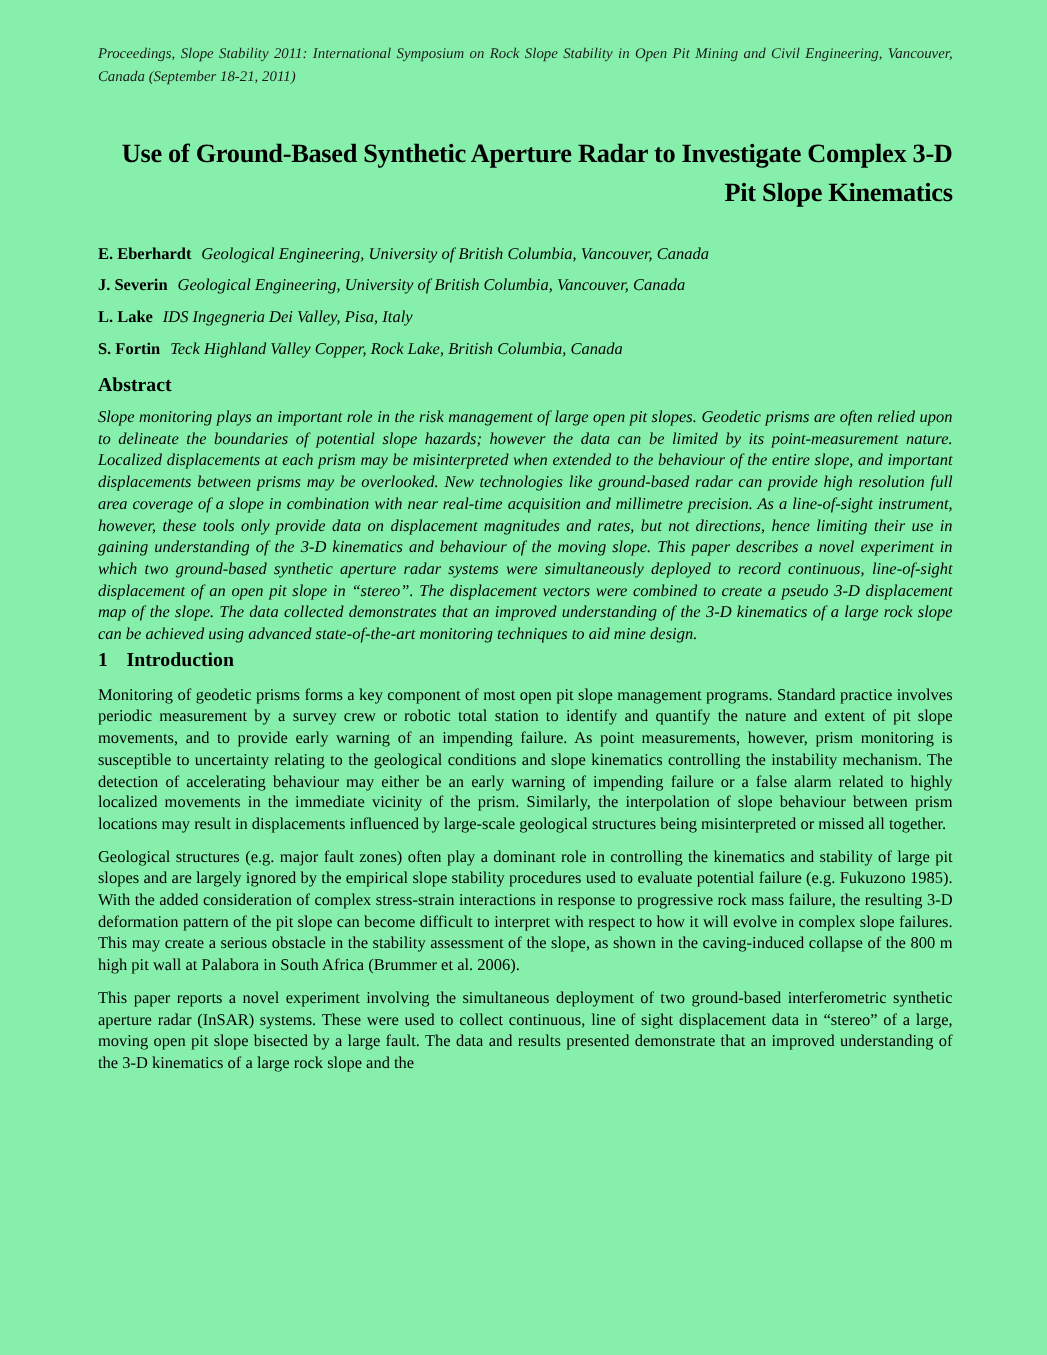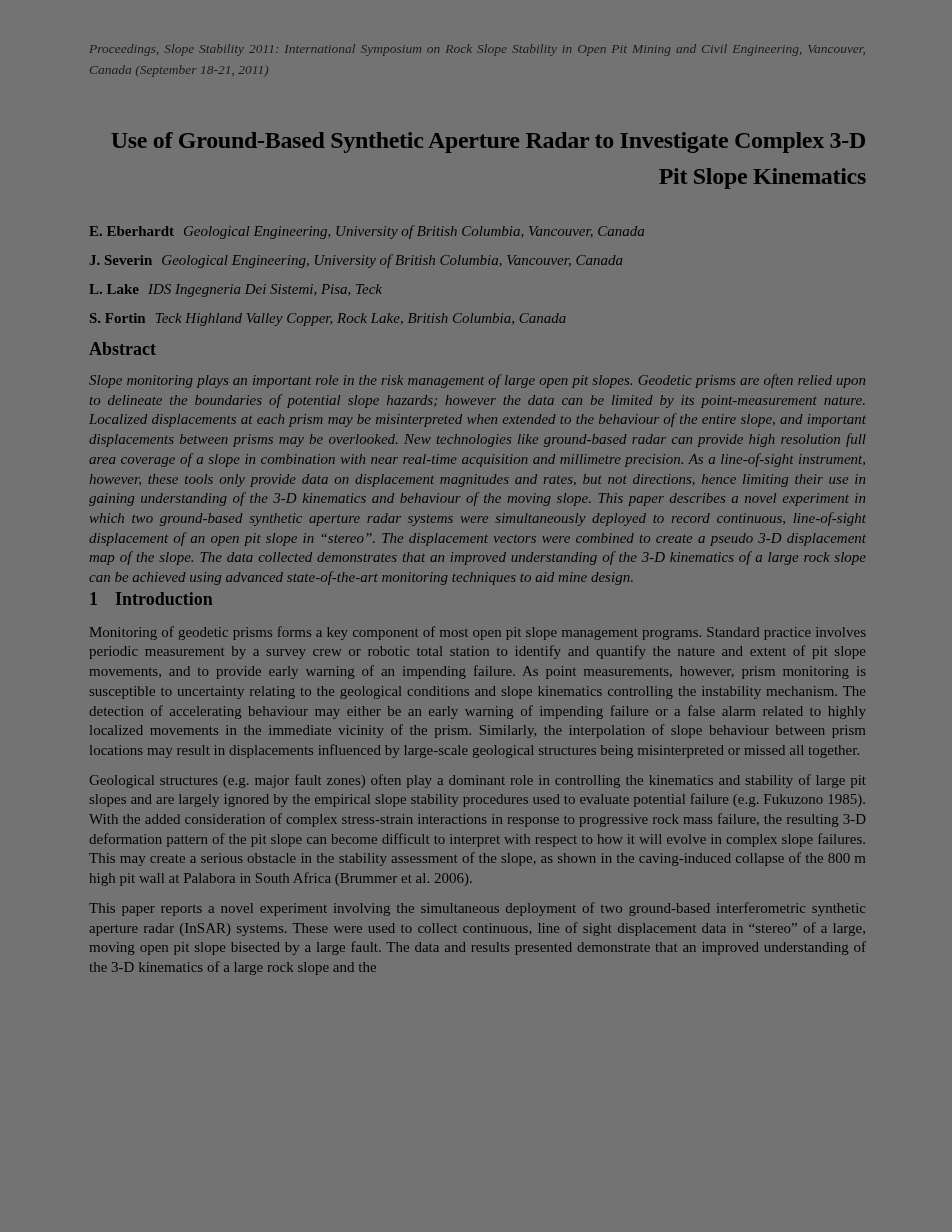--- a/index.html
+++ b/index.html
@@ -7,21 +7,21 @@
   body {
     width: 952px;
     height: 1232px;
     font-family: "Liberation Serif", "DejaVu Serif", serif;
     color: #000000;
     overflow: hidden;
   }
   .page {
     width: 952px;
     height: 1232px;
-    background: #737373;
+    background: #86efac;
     padding: 38px 86px 0 89px;
   }
   .header-note {
     font-style: italic;
     font-size: 13.5px;
     line-height: 21px;
     text-align: justify;
     color: #1a1a1a;
   }
   .paper-title {
@@ -88,21 +88,21 @@
   <h1 class="paper-title">Use of Ground-Based Synthetic Aperture Radar to Investigate Complex 3-D Pit Slope Kinematics</h1>
 
   <div class="authors">
     <p class="author-row">
       <span class="author-name">E. Eberhardt</span><span class="author-affil">Geological Engineering, University of British Columbia, Vancouver, Canada</span>
     </p>
     <p class="author-row">
       <span class="author-name">J. Severin</span><span class="author-affil">Geological Engineering, University of British Columbia, Vancouver, Canada</span>
     </p>
     <p class="author-row">
-      <span class="author-name">L. Lake</span><span class="author-affil">IDS Ingegneria Dei Sistemi, Pisa, Teck</span>
+      <span class="author-name">L. Lake</span><span class="author-affil">IDS Ingegneria Dei Valley, Pisa, Italy</span>
     </p>
     <p class="author-row">
       <span class="author-name">S. Fortin</span><span class="author-affil">Teck Highland Valley Copper, Rock Lake, British Columbia, Canada</span>
     </p>
   </div>
 
   <h2 class="abstract-heading">Abstract</h2>
 
   <p class="abstract-body">Slope monitoring plays an important role in the risk management of large open pit slopes. Geodetic prisms are often relied upon to delineate the boundaries of potential slope hazards; however the data can be limited by its point-measurement nature. Localized displacements at each prism may be misinterpreted when extended to the behaviour of the entire slope, and important displacements between prisms may be overlooked. New technologies like ground-based radar can provide high resolution full area coverage of a slope in combination with near real-time acquisition and millimetre precision. As a line-of-sight instrument, however, these tools only provide data on displacement magnitudes and rates, but not directions, hence limiting their use in gaining understanding of the 3-D kinematics and behaviour of the moving slope. This paper describes a novel experiment in which two ground-based synthetic aperture radar systems were simultaneously deployed to record continuous, line-of-sight displacement of an open pit slope in “stereo”. The displacement vectors were combined to create a pseudo 3-D displacement map of the slope. The data collected demonstrates that an improved understanding of the 3-D kinematics of a large rock slope can be achieved using advanced state-of-the-art monitoring techniques to aid mine design.</p>
 

